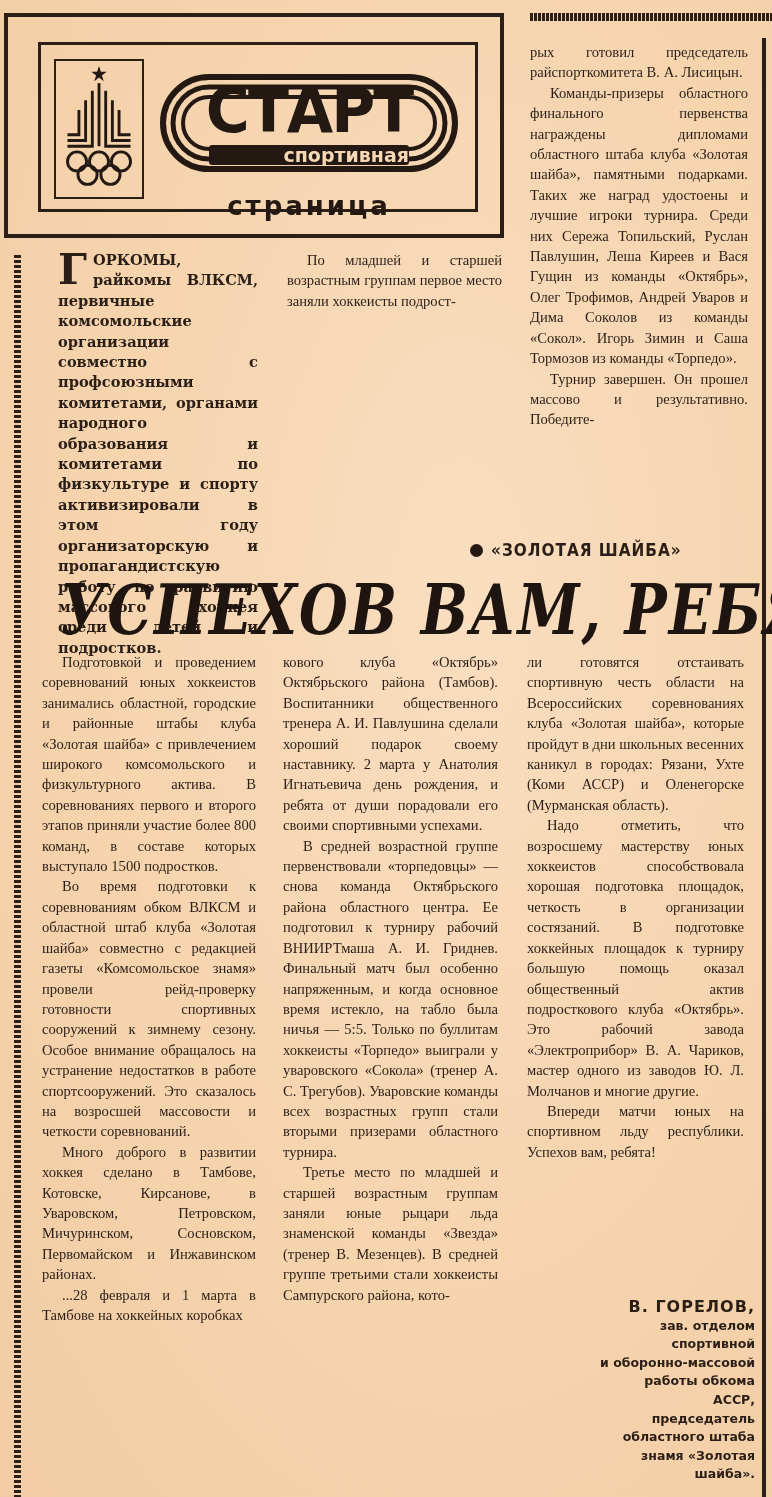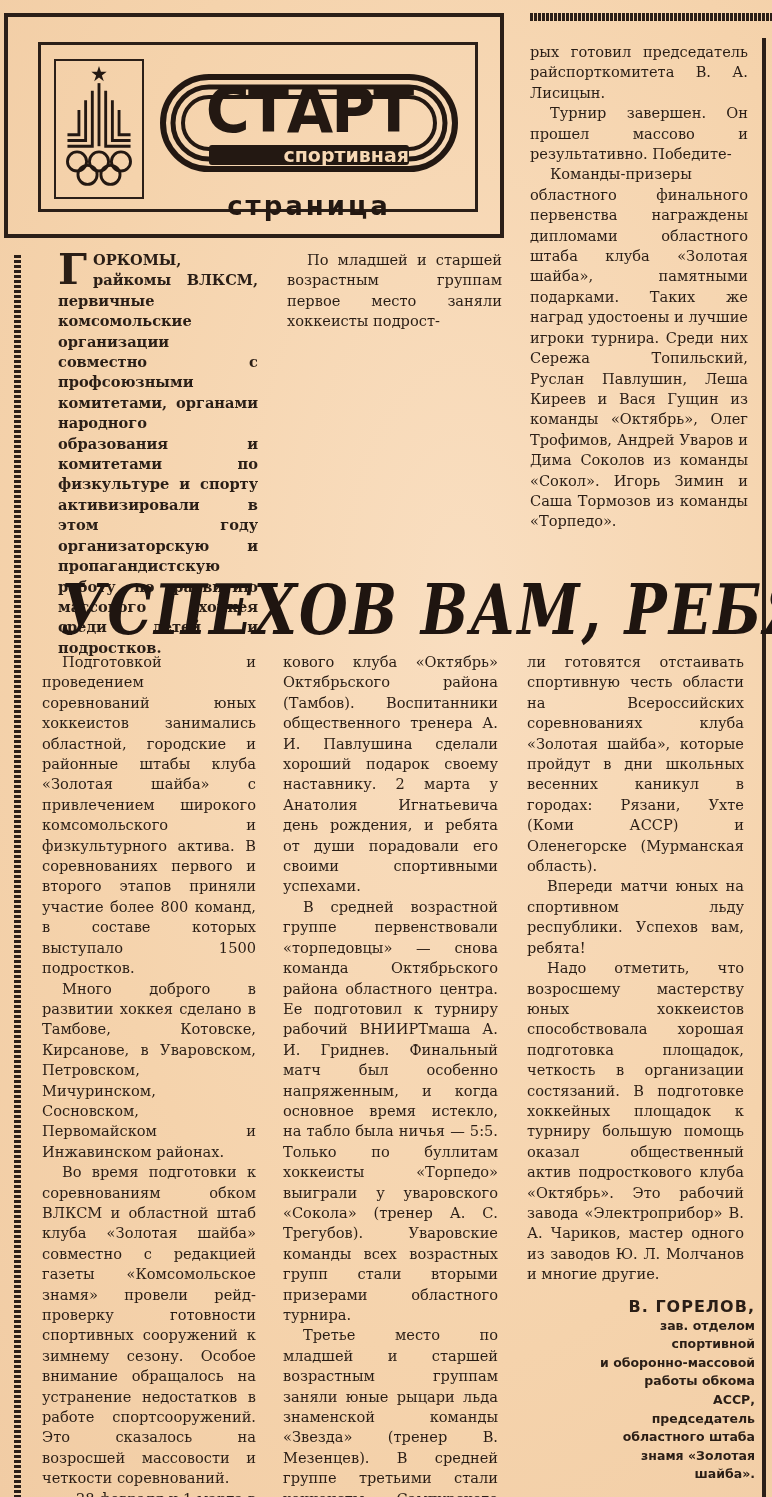--- a/index.html
+++ b/index.html
@@ -59,21 +59,21 @@
   .start-sub2 {
     position: absolute; left: 0; right: 0; top: 118px; text-align: center;
     font-family: "DejaVu Sans", sans-serif; font-weight: 700; font-size: 26px;
     letter-spacing: 3px; color: #231812;
   }
   
   .col {
     position: absolute; font-size: 14.6px; line-height: 20.4px;
     text-align: justify; hyphens: manual;
   }
-  .col p { text-indent: 20px; }
+  .col p { text-indent: 20px; font-family: Liberation Serif, serif; }
   .col p.noindent { text-indent: 0; }
   .lead {
     position: absolute; left: 58px; top: 250px; width: 200px;
     font-weight: 700; font-size: 14.6px; line-height: 20.4px; text-align: justify;
   }
   .dropcap {
     float: left; font-size: 42px; line-height: 36px; margin: 2px 6px 0 0; font-weight: 700;
   }
   .rubric {
     position: absolute; left: 470px; top: 540px; width: 270px;
@@ -133,51 +133,54 @@
         </svg>
         <div class="start-title">СТАРТ</div>
         <div class="start-sub">спортивная</div>
         <div class="start-sub2">страница</div>
       </div>
     </div>
   </div>
 
   <div class="col" style="left:530px; top:42px; width:218px;">
     <p class="noindent">рых готовил председатель райспорткомитета В. А. Лисицын.</p>
+    <p>Команды-призеры областного финального первенства награждены дипломами областного штаба клуба «Золотая шайба», памятными подарками. Таких же наград удостоены и лучшие игроки турнира. Среди них Сережа Топильский, Руслан Павлушин, Леша Киреев и Вася Гущин из команды «Октябрь», Олег Трофимов, Андрей Уваров и Дима Соколов из команды «Сокол». Игорь Зимин и Саша Тормозов из команды «Торпедо».</p>
     <p>Турнир завершен. Он прошел массово и результативно. Победите-</p>
-    <p>Команды-призеры областного финального первенства награждены дипломами областного штаба клуба «Золотая шайба», памятными подарками. Таких же наград удостоены и лучшие игроки турнира. Среди них Сережа Топильский, Руслан Павлушин, Леша Киреев и Вася Гущин из команды «Октябрь», Олег Трофимов, Андрей Уваров и Дима Соколов из команды «Сокол». Игорь Зимин и Саша Тормозов из команды «Торпедо».</p>
   </div>
 
   <div class="lead">
     <span class="dropcap">Г</span><span>ОРКОМЫ, райкомы ВЛКСМ, первичные комсомольские организации совместно с профсоюзными комитетами, органами народного образования и комитетами по физкультуре и спорту активизировали в этом году организаторскую и пропагандистскую работу по развитию массового хоккея среди детей и подростков.</span>
   </div>
 
   <div class="col" style="left:287px; top:250px; width:215px;">
     <p>По младшей и старшей возрастным группам первое место заняли хоккеисты подрост-</p>
   </div>
 
+  <div class="rubric">
+    <span class="dot"></span><span>«ЗОЛОТАЯ ШАЙБА»</span>
+  </div>
   <div class="headline">УСПЕХОВ ВАМ, РЕБЯТА!</div>
 
   <div class="col" style="left:42px; top:652px; width:214px;">
     <p>Подготовкой и проведением соревнований юных хоккеистов занимались областной, городские и районные штабы клуба «Золотая шайба» с привлечением широкого комсомольского и физкультурного актива. В соревнованиях первого и второго этапов приняли участие более 800 команд, в составе которых выступало 1500 подростков.</p>
+    <p>Во время подготовки к соревнованиям обком ВЛКСМ и областной штаб клуба «Золотая шайба» совместно с редакцией газеты «Комсомольское знамя» провели рейд-проверку готовности спортивных сооружений к зимнему сезону. Особое внимание обращалось на устранение недостатков в работе спортсооружений. Это сказалось на возросшей массовости и четкости соревнований.</p>
     <p>Много доброго в развитии хоккея сделано в Тамбове, Котовске, Кирсанове, в Уваровском, Петровском, Мичуринском, Сосновском, Первомайском и Инжавинском районах.</p>
-    <p>Во время подготовки к соревнованиям обком ВЛКСМ и областной штаб клуба «Золотая шайба» совместно с редакцией газеты «Комсомольское знамя» провели рейд-проверку готовности спортивных сооружений к зимнему сезону. Особое внимание обращалось на устранение недостатков в работе спортсооружений. Это сказалось на возросшей массовости и четкости соревнований.</p>
     <p>...28 февраля и 1 марта в Тамбове на хоккейных коробках</p>
   </div>
 
   <div class="col" style="left:283px; top:652px; width:215px;">
     <p class="noindent">кового клуба «Октябрь» Октябрьского района (Тамбов). Воспитанники общественного тренера А. И. Павлушина сделали хороший подарок своему наставнику. 2 марта у Анатолия Игнатьевича день рождения, и ребята от души порадовали его своими спортивными успехами.</p>
     <p>В средней возрастной группе первенствовали «торпедовцы» — снова команда Октябрьского района областного центра. Ее подготовил к турниру рабочий ВНИИРТмаша А. И. Гриднев. Финальный матч был особенно напряженным, и когда основное время истекло, на табло была ничья — 5:5. Только по буллитам хоккеисты «Торпедо» выиграли у уваровского «Сокола» (тренер А. С. Трегубов). Уваровские команды всех возрастных групп стали вторыми призерами областного турнира.</p>
     <p>Третье место по младшей и старшей возрастным группам заняли юные рыцари льда знаменской команды «Звезда» (тренер В. Мезенцев). В средней группе третьими стали хоккеисты Сампурского района, кото-</p>
   </div>
 
   <div class="col" style="left:527px; top:652px; width:217px;">
     <p class="noindent">ли готовятся отстаивать спортивную честь области на Всероссийских соревнованиях клуба «Золотая шайба», которые пройдут в дни школьных весенних каникул в городах: Рязани, Ухте (Коми АССР) и Оленегорске (Мурманская область).</p>
+    <p>Надо отметить, что возросшему мастерству юных хоккеистов способствовала хорошая подготовка площадок, четкость в организации состязаний. В подготовке хоккейных площадок к турниру большую помощь оказал общественный актив подросткового клуба «Октябрь». Это рабочий завода «Электроприбор» В. А. Чариков, мастер одного из заводов Ю. Л. Молчанов и многие другие.</p>
     <p>Впереди матчи юных на спортивном льду республики. Успехов вам, ребята!</p>
-    <p>Надо отметить, что возросшему мастерству юных хоккеистов способствовала хорошая подготовка площадок, четкость в организации состязаний. В подготовке хоккейных площадок к турниру большую помощь оказал общественный актив подросткового клуба «Октябрь». Это рабочий завода «Электроприбор» В. А. Чариков, мастер одного из заводов Ю. Л. Молчанов и многие другие.</p>
   </div>
 
   <div class="signature">
     <div class="name">В. ГОРЕЛОВ,</div>
     <div>зав. отделом</div>
     <div>спортивной</div>
     <div>и оборонно-массовой</div>
     <div>работы обкома</div>
     <div>АССР,</div>
     <div>председатель</div>

